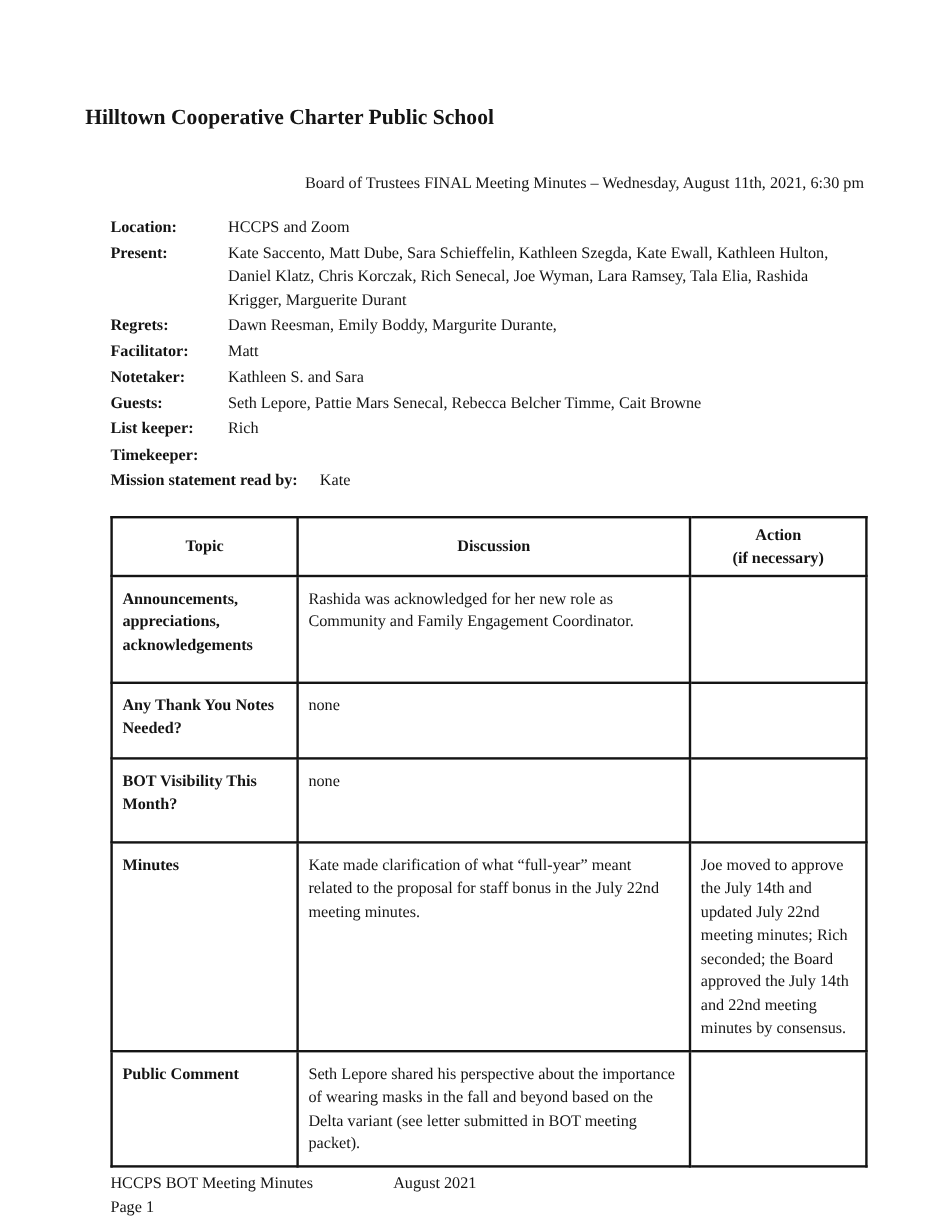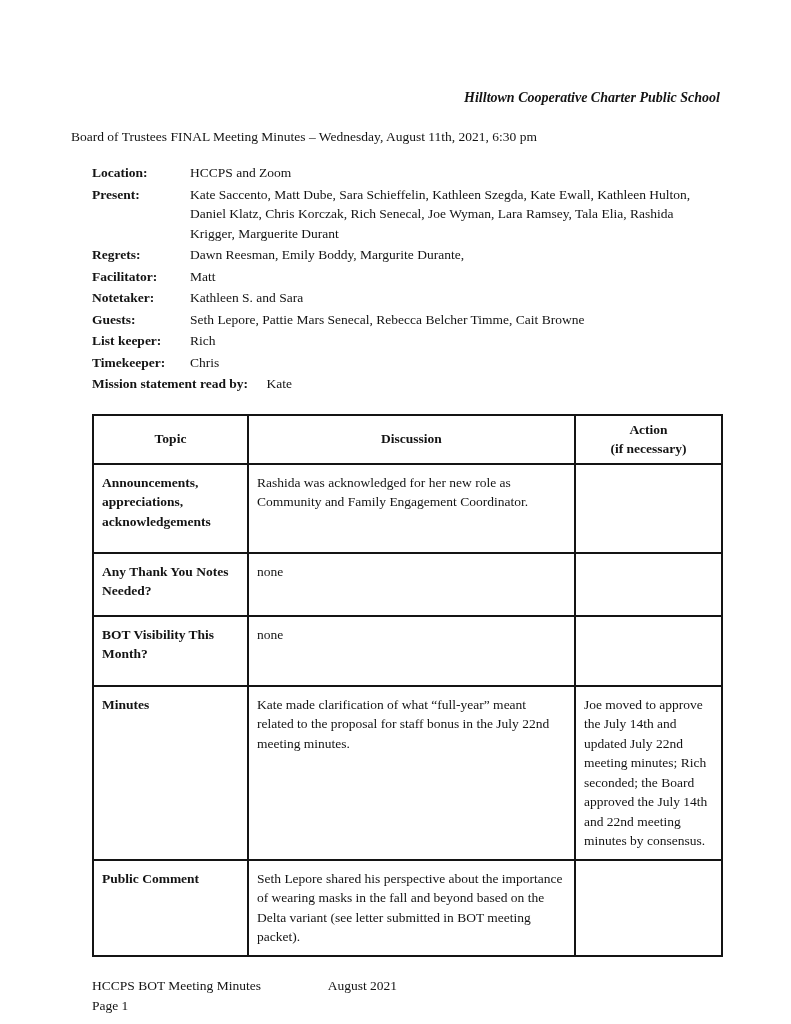--- a/index.html
+++ b/index.html
@@ -11,29 +11,28 @@
     font-size: 13.5px;
     line-height: 19.5px;
     color: #141414;
     position: relative;
     overflow: hidden;
   }
   .page {
     padding: 88px 71px 0 92px;
   }
   .doc-title {
-    text-align: right;
+    text-align: left;
     font-weight: bold;
-    font-size: 14px;
+    font-size: 18px;
     margin-left: -21px; 
-    font-style: italic;
   }
   .doc-subtitle {
-    text-align: left;
-    margin-top: 19px;
+    text-align: right;
+    margin-top: 35px;
     margin-left: -21px;
   }
   .fields {
     margin-top: 17px;
   }
   .field-row {
     display: grid;
     grid-template-columns: 98px 1fr;
     margin-bottom: 2px;
   }
@@ -114,21 +113,20 @@
     <div class="field-row">
       <span class="field-label">Guests:</span>
       <span class="field-value">Seth Lepore, Pattie Mars Senecal, Rebecca Belcher Timme, Cait Browne</span>
     </div>
     <div class="field-row">
       <span class="field-label">List keeper:</span>
       <span class="field-value">Rich</span>
     </div>
     <div class="field-row">
       <span class="field-label">Timekeeper:</span>
-      <span class="field-value">Chris</span>
     </div>
     <div class="field-row-inline">
       <span class="field-label">Mission statement read by:</span>
       <span class="field-value">Kate</span>
     </div>
   </div>
 
   <table class="minutes-table">
     <colgroup>
       <col class="c-topic">

